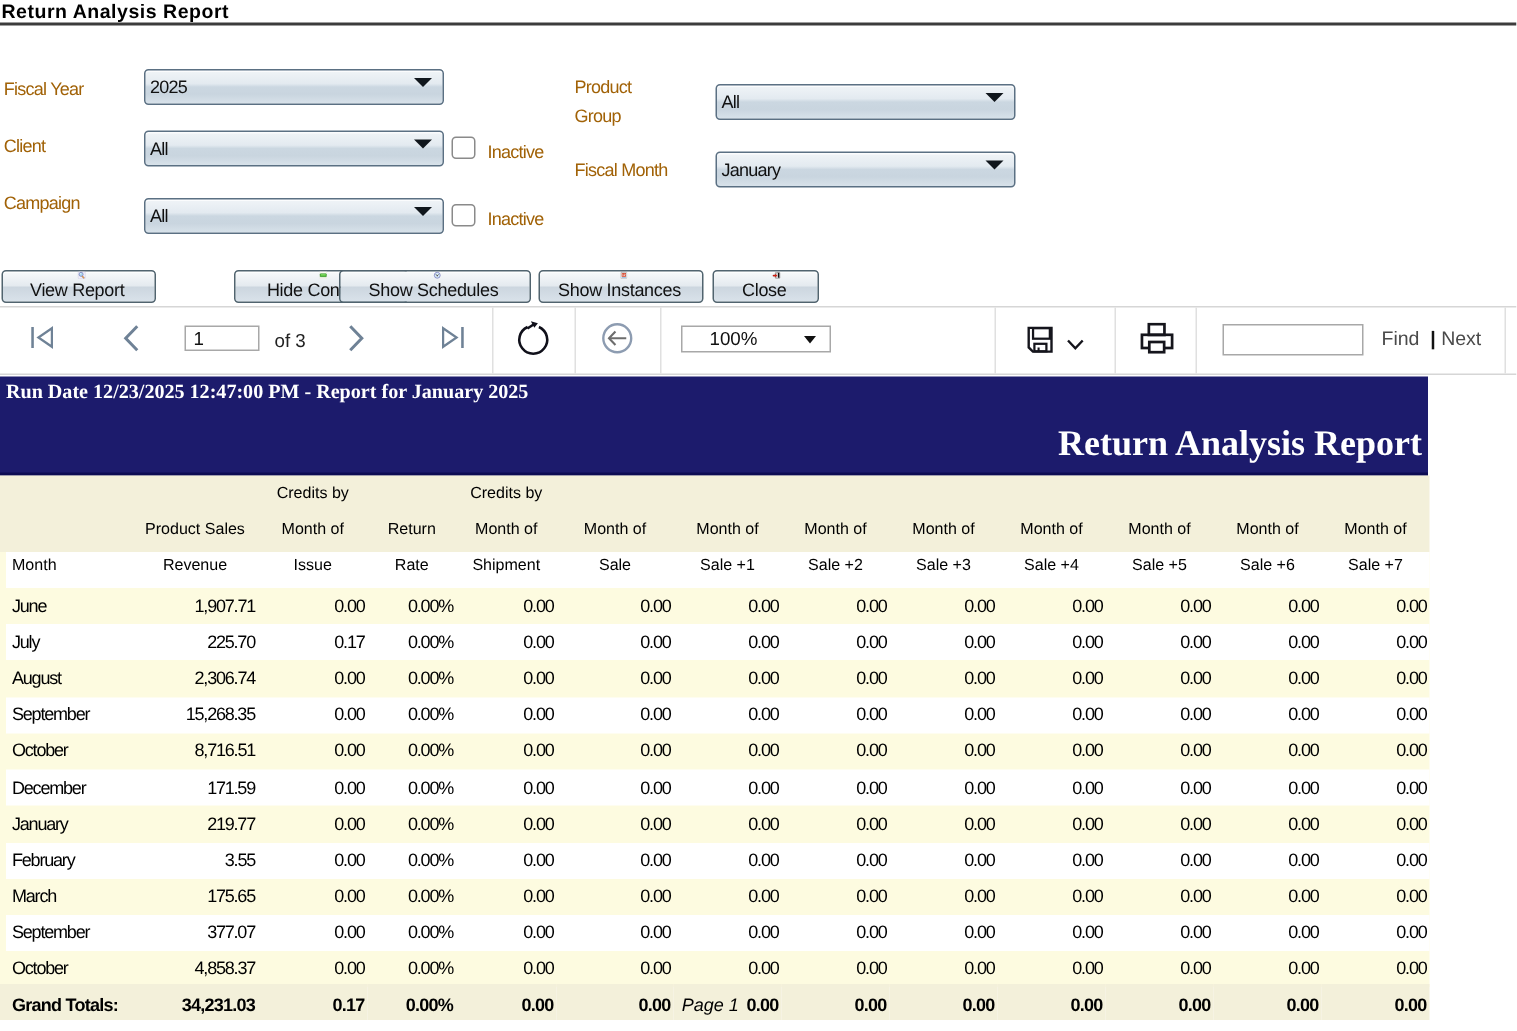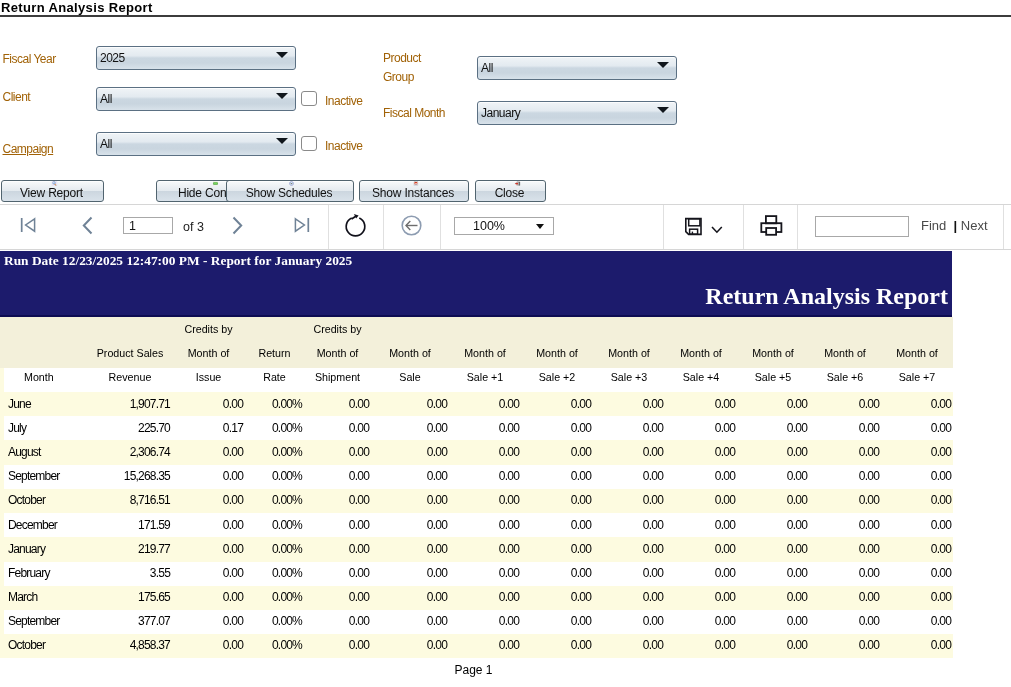--- a/index.html
+++ b/index.html
@@ -67,33 +67,33 @@
   #databg { left:0; top:368px; width:953px; height:290px; background:#fdfbe0; }
   .wrow { left:4px; width:949px; height:24px; background:#fff; }
 
   table#rpt { position:absolute; left:0; top:317px; width:953px;
     border-collapse:collapse; table-layout:fixed; }
   #rpt th { font-size:10.7px; font-weight:normal; color:#000; vertical-align:bottom;
     padding:0 0 1px 0; line-height:24px; }
   #rpt td { font-size:12px; letter-spacing:-0.8px; color:#000; text-align:right; padding:3px 2px 0 0;
     height:24.2px; vertical-align:middle; white-space:nowrap; }
   #rpt td.m { text-align:left; padding-left:8px; }
-  #rpt th.m { text-align:left; padding-left:24px; }
+  #rpt th.m { text-align:left; padding-left:8px; }
   #rpt tr.gt td { font-weight:bold; background:#f3f0da; letter-spacing:-0.5px; }
-  #pagenum { left:0; top:663px; width:947px; text-align:center; font-size:12px; color:#000; }
+  #pagenum { left:0; top:663px; width:947px; text-align:center; font-size:12px; color:#000;font-style:italic; }
 </style>
 </head>
 <body>
 <div id="page">
   <div class="abs" id="apptitle">Return Analysis Report</div>
   <div class="abs" id="titleline"></div>
 
   <div class="abs flabel" style="left:2.5px;top:51.5px;">Fiscal Year</div>
   <div class="abs flabel" style="left:2.5px;top:89.9px;">Client</div>
-  <div class="abs flabel" style="left:2.5px;top:142px;text-decoration:underline;">Campaign</div>
+  <div class="abs flabel" style="left:2.5px;top:128px;">Campaign</div>
   <div class="abs flabel" style="left:383px;top:49.4px;line-height:18.6px;">Product<br>Group</div>
   <div class="abs flabel" style="left:383px;top:106.2px;">Fiscal Month</div>
 
   <div class="abs combo" style="left:96px;top:46px;">2025<div class="arr"></div></div>
   <div class="abs combo" style="left:96px;top:87px;">All<div class="arr"></div></div>
   <div class="abs combo" style="left:96px;top:132px;">All<div class="arr"></div></div>
   <div class="abs combo" style="left:477px;top:56px;">All<div class="arr"></div></div>
   <div class="abs combo" style="left:477px;top:101px;">January<div class="arr"></div></div>
 
   <div class="abs cb" style="left:301px;top:91px;"></div>
@@ -406,16 +406,31 @@
           <td>0.00</td>
           <td>0.00</td>
           <td>0.00</td>
           <td>0.00</td>
           <td>0.00</td>
           <td>0.00</td>
           <td>0.00</td>
           <td>0.00</td>
           <td>0.00</td>
         </tr>
+    <tr class="gt">
+          <td class="m">Grand Totals:</td>
+          <td>34,231.03</td>
+          <td>0.17</td>
+          <td>0.00%</td>
+          <td>0.00</td>
+          <td>0.00</td>
+          <td>0.00</td>
+          <td>0.00</td>
+          <td>0.00</td>
+          <td>0.00</td>
+          <td>0.00</td>
+          <td>0.00</td>
+          <td>0.00</td>
+        </tr>
   </tbody>
     </table>
   <div class="abs" id="pagenum">Page 1</div>
 </div>
 
 </body></html>

